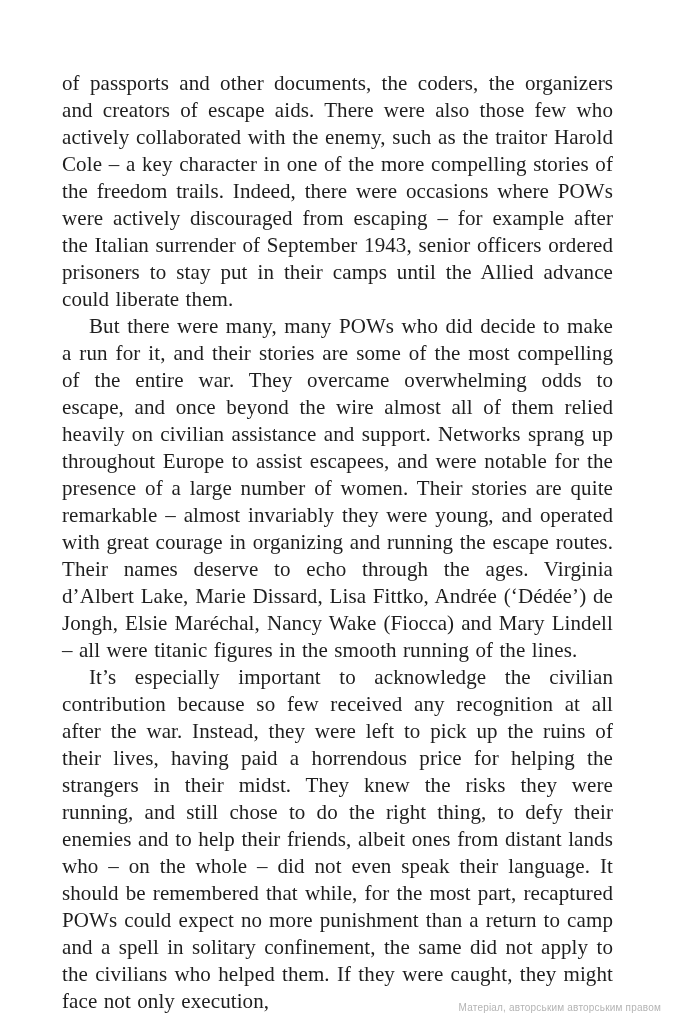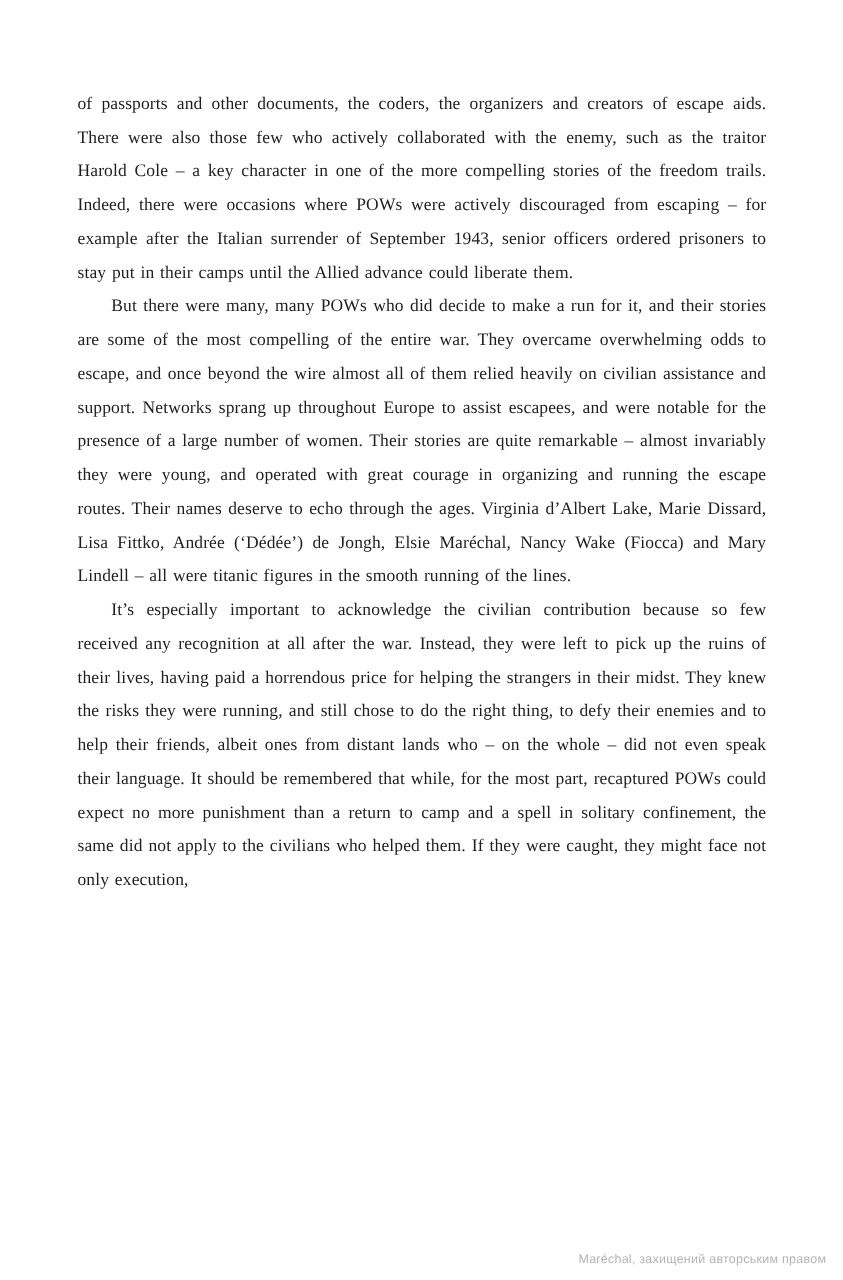--- a/index.html
+++ b/index.html
@@ -17,21 +17,21 @@
   }
   .text-block {
     position: absolute;
     left: 62px;
     top: 70px;
     width: 551px;
   }
   .text-block p {
     margin: 0;
     padding: 0;
-    font-size: 14px;
+    font-size: 21px;
     line-height: 27px;
     color: #1e1e1e;
     text-align: justify;
     letter-spacing: 0.1px;
     word-spacing: 1px;
   }
   .text-block p.indent {
     text-indent: 27px;
   }
   .watermark {
@@ -46,14 +46,14 @@
 </style>
 </head>
 <body>
 
 <div class="page">
   <div class="text-block">
     <p>of passports and other documents, the coders, the organizers and creators of escape aids. There were also those few who actively collaborated with the enemy, such as the traitor Harold Cole – a key character in one of the more compelling stories of the freedom trails. Indeed, there were occasions where POWs were actively discouraged from escaping – for example after the Italian surrender of September 1943, senior officers ordered prisoners to stay put in their camps until the Allied advance could liberate them.</p>
     <p class="indent">But there were many, many POWs who did decide to make a run for it, and their stories are some of the most compelling of the entire war. They overcame overwhelming odds to escape, and once beyond the wire almost all of them relied heavily on civilian assistance and support. Networks sprang up throughout Europe to assist escapees, and were notable for the presence of a large number of women. Their stories are quite remarkable – almost invariably they were young, and operated with great courage in organizing and running the escape routes. Their names deserve to echo through the ages. Virginia d’Albert Lake, Marie Dissard, Lisa Fittko, Andrée (‘Dédée’) de Jongh, Elsie Maréchal, Nancy Wake (Fiocca) and Mary Lindell – all were titanic figures in the smooth running of the lines.</p>
     <p class="indent">It’s especially important to acknowledge the civilian contribution because so few received any recognition at all after the war. Instead, they were left to pick up the ruins of their lives, having paid a horrendous price for helping the strangers in their midst. They knew the risks they were running, and still chose to do the right thing, to defy their enemies and to help their friends, albeit ones from distant lands who – on the whole – did not even speak their language. It should be remembered that while, for the most part, recaptured POWs could expect no more punishment than a return to camp and a spell in solitary confinement, the same did not apply to the civilians who helped them. If they were caught, they might face not only execution,</p>
   </div>
-  <div class="watermark">Maréchal, захищений авторським правом</div>
+  <div class="watermark">Матеріал, авторським авторським правом</div>
 </div>
 
 </body></html>

